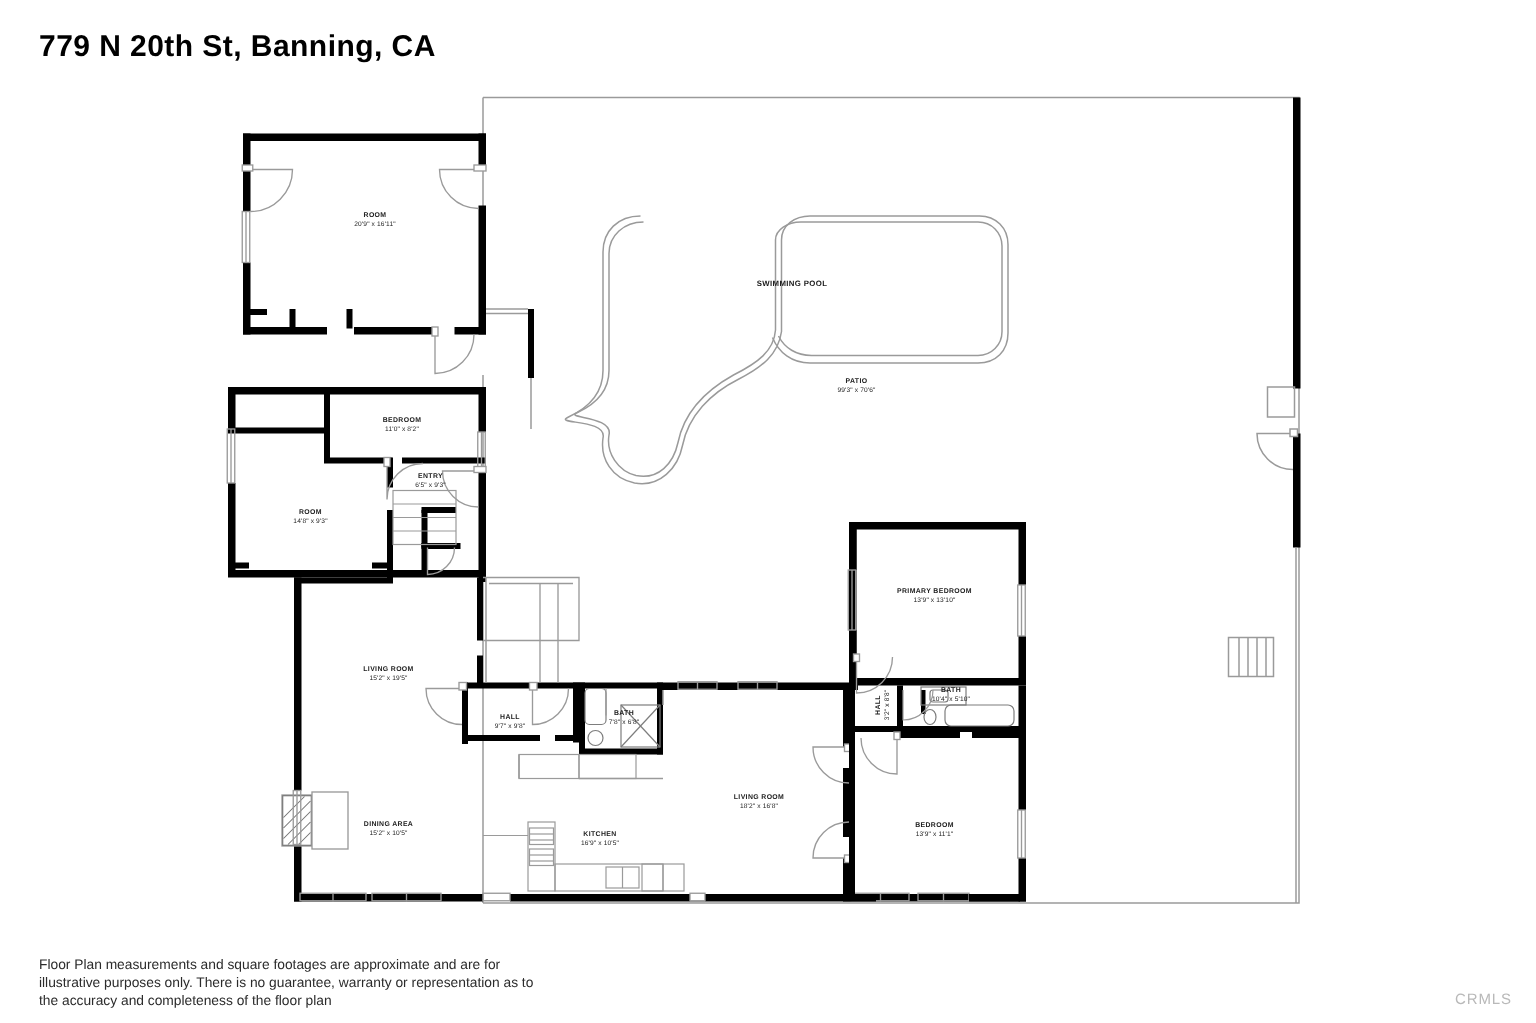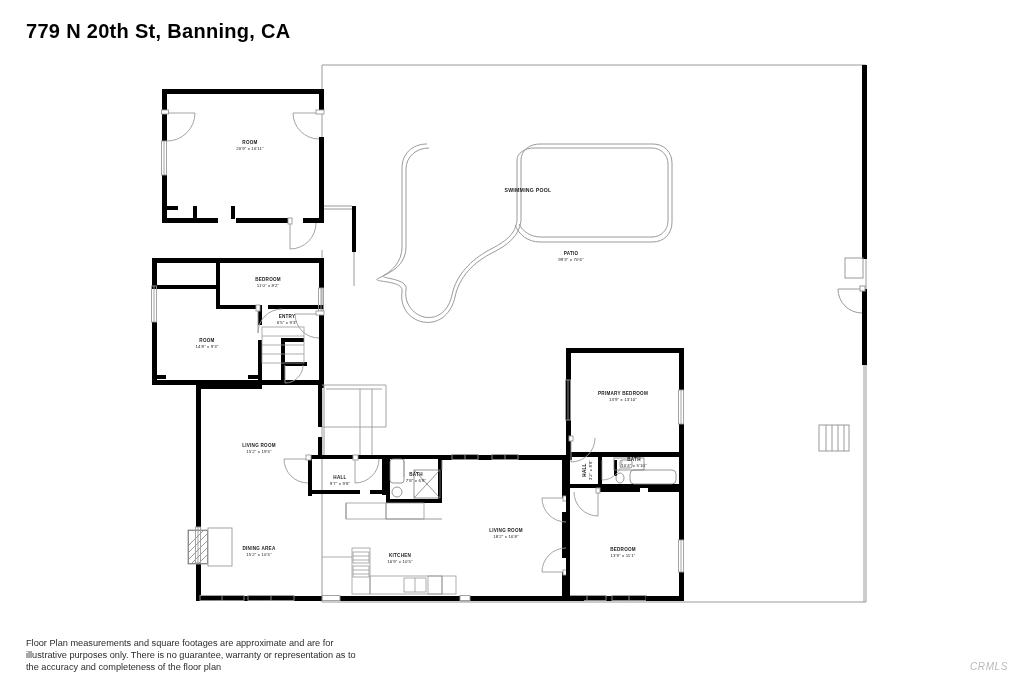--- a/index.html
+++ b/index.html
@@ -46,21 +46,20 @@
     color: #2b2b2b;
     margin-top: 20px;
   }
   #watermark {
     position: absolute;
     right: 16px;
     top: 661px;
     font-size: 10px;
     color: #b9b9b9;
     letter-spacing: 0.6px;
-    font-style: italic;
   }
   .rlabel {
     position: absolute;
     text-align: center;
     color: #1a1a1a;
     font-family: "Liberation Sans", sans-serif;
     line-height: 1.25;
     white-space: nowrap;
     transform: translate(-50%, -50%);
     pointer-events: none;

